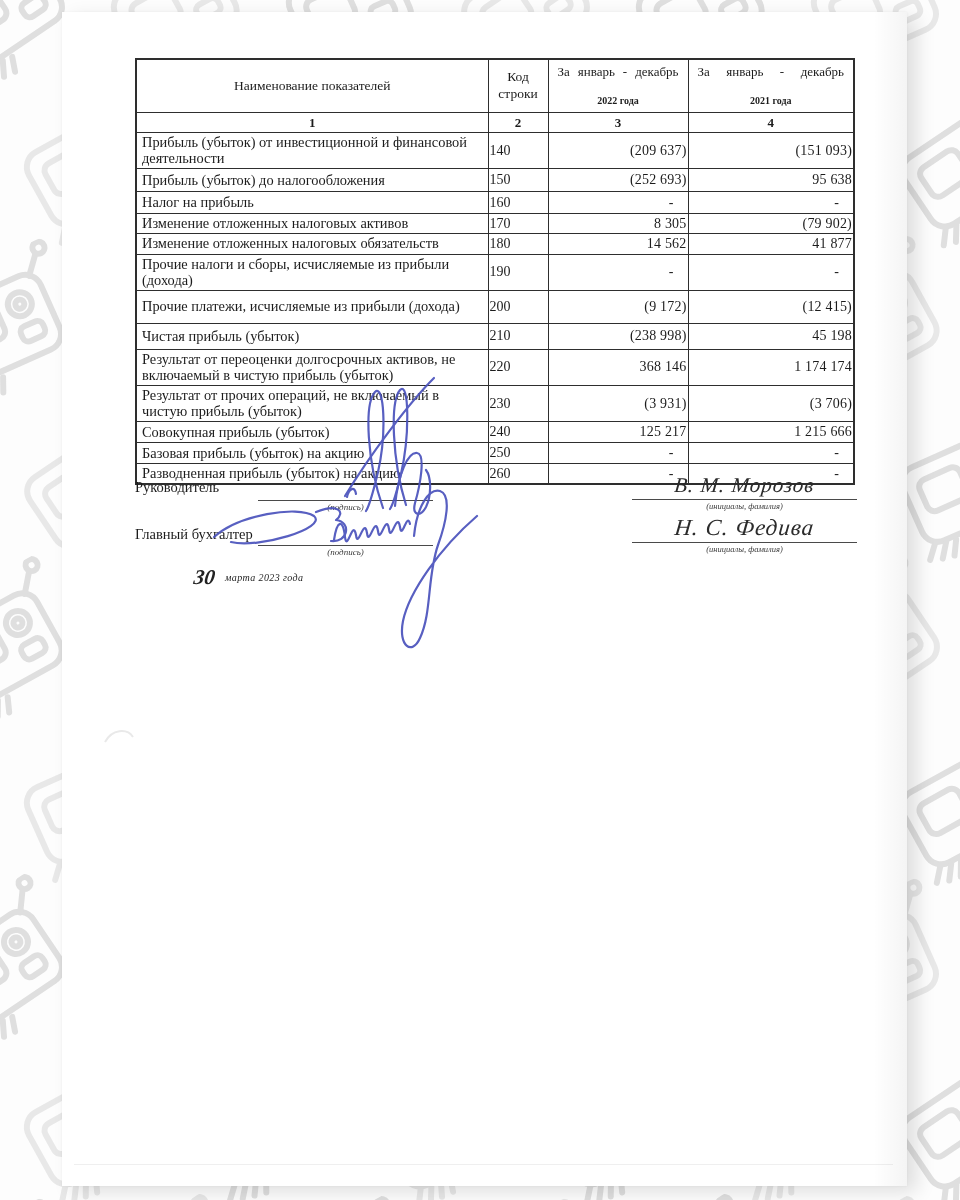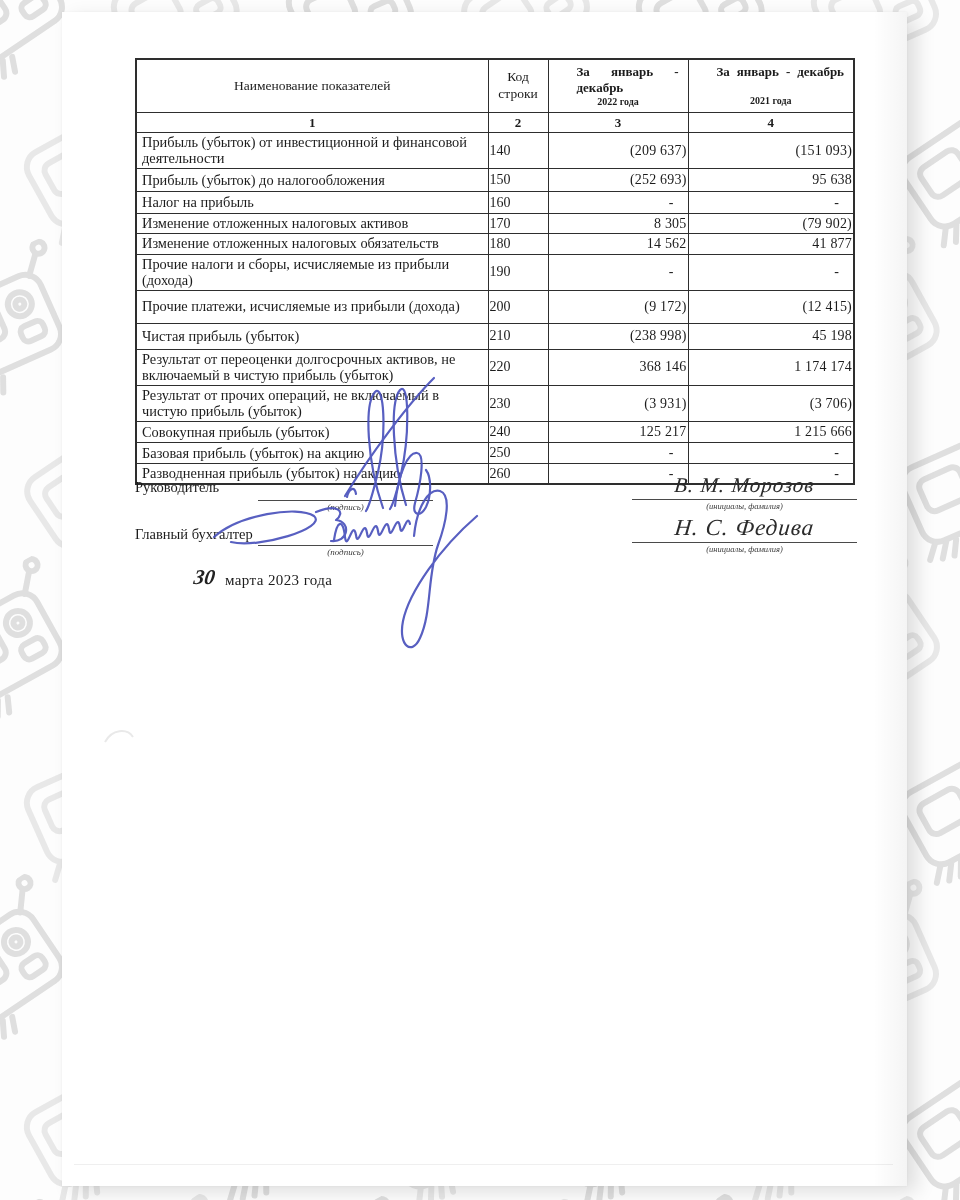--- a/index.html
+++ b/index.html
@@ -29,41 +29,41 @@
   table.fin td,table.fin th{
     border:1.5px solid #2e2e2e;
     font-weight:normal;vertical-align:middle;
     overflow:hidden;
   }
   table.fin{border:2px solid #2e2e2e;}
   th.h-name{font-weight:bold;font-size:13.5px;text-align:center;}
   th.h-code{font-weight:bold;font-size:13.5px;text-align:center;line-height:1.25;}
   th.h-period{padding:4px 9px 6px 9px;}
   .period-wrap{display:flex;flex-direction:column;justify-content:space-between;height:42px;}
-  .period-l1{font-weight:bold;font-size:13px;text-align:justify;text-align-last:justify;margin-left:19px;}
+  .period-l1{font-weight:normal;font-size:13px;text-align:justify;text-align-last:justify;}
   .period-l2{font-weight:bold;font-size:10px;text-align:center;}
   tr.idx td{font-weight:bold;font-size:13px;text-align:center;height:17px;line-height:1;}
   td.c-name{font-size:14.4px;line-height:1.12;padding:1px 4px 2px 5px;text-align:left;}
   td.c-code{font-size:14px;text-align:left;}
   td.c-num{font-size:14px;text-align:right;letter-spacing:0.2px;}
   td.c-dash{font-size:14px;text-align:right;padding-right:14px;}
 
   .lbl{position:absolute;font-size:14.5px;}
   .sigline{position:absolute;border-bottom:1.3px solid #4a4a4a;}
   .sig-name{
     position:absolute;left:0;right:0;bottom:1px;text-align:center;
     font-style:italic;font-size:21px;letter-spacing:1px;color:#2b2b2b;
     transform:skewX(-6deg);white-space:nowrap;
   }
   .sig-caption{position:absolute;font-style:italic;font-size:9px;color:#3a3a3a;text-align:center;}
   .date-day{
     position:absolute;font-style:italic;font-size:21px;color:#222;
     transform:skewX(-8deg);font-weight:bold;
   }
-  .date-rest{position:absolute;font-size:15px;color:#1c1c1c;letter-spacing:0.4px;}
+  .date-rest{position:absolute;font-size:10px;color:#1c1c1c;letter-spacing:0.4px;font-style:italic;}
   svg.ink{position:absolute;left:0;top:0;width:960px;height:1200px;pointer-events:none;}
 </style>
 </head>
 <body>
 
 <div class="canvas">
 
   <svg class="wm" xmlns="http://www.w3.org/2000/svg">
     <defs>
       <symbol id="gadget" viewBox="0 0 150 130">

